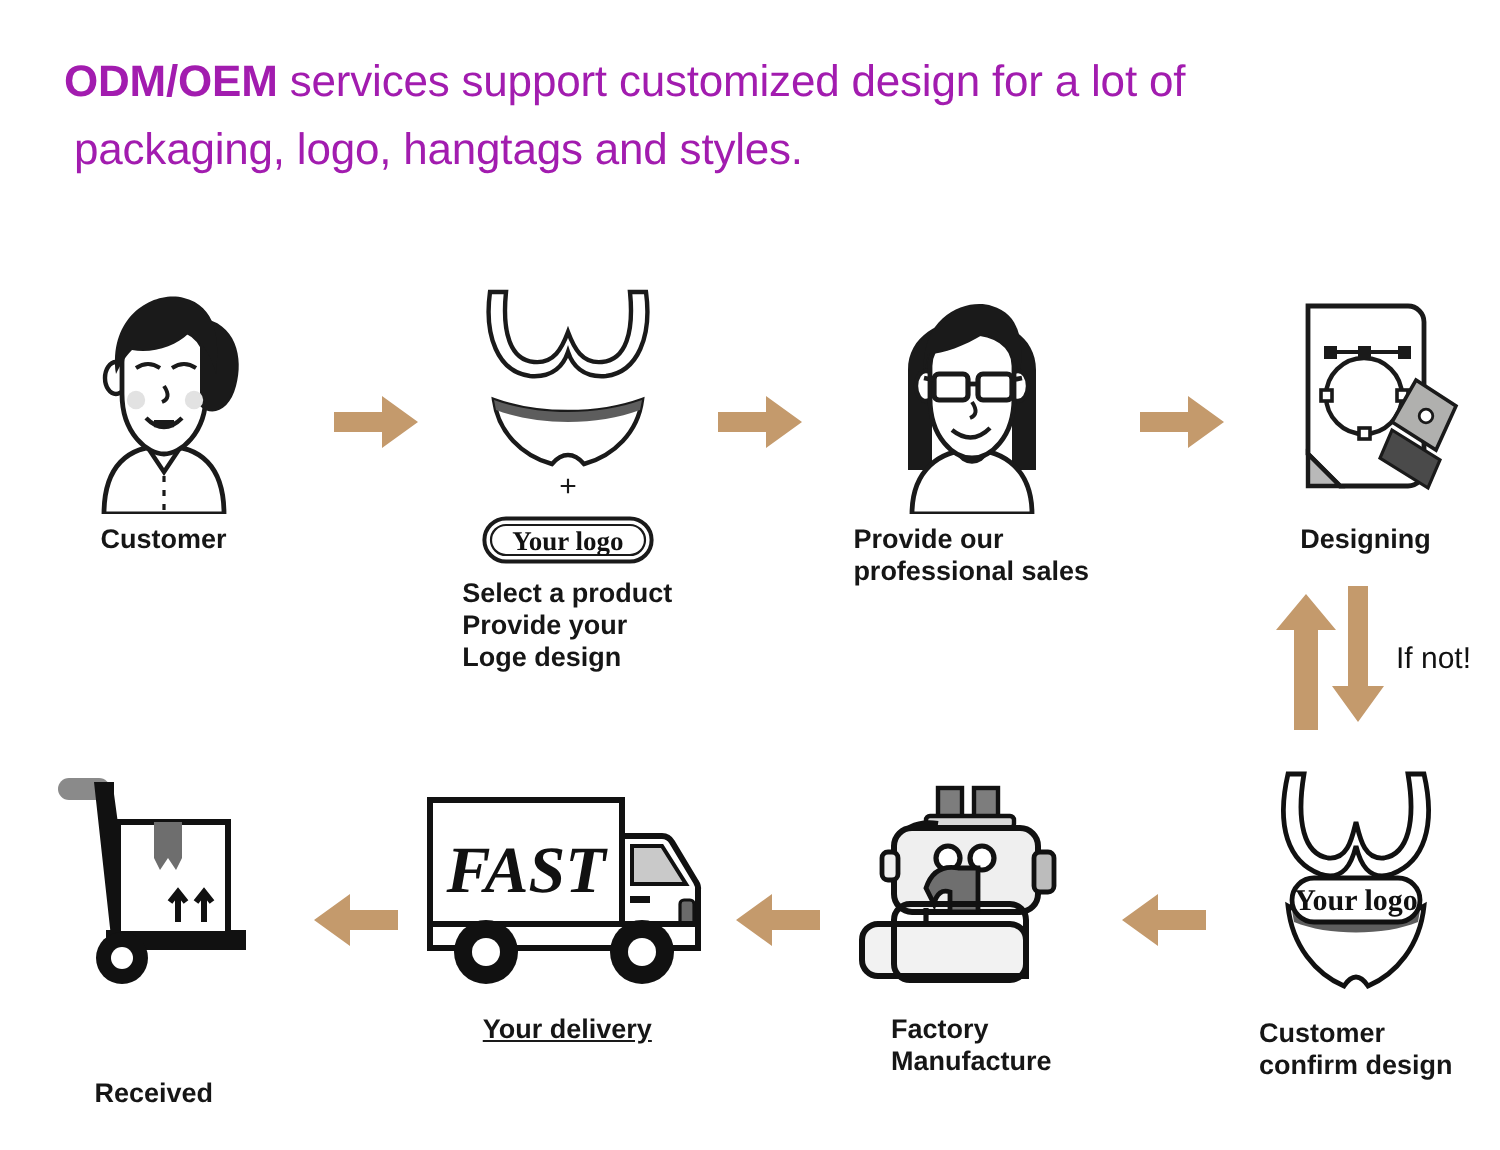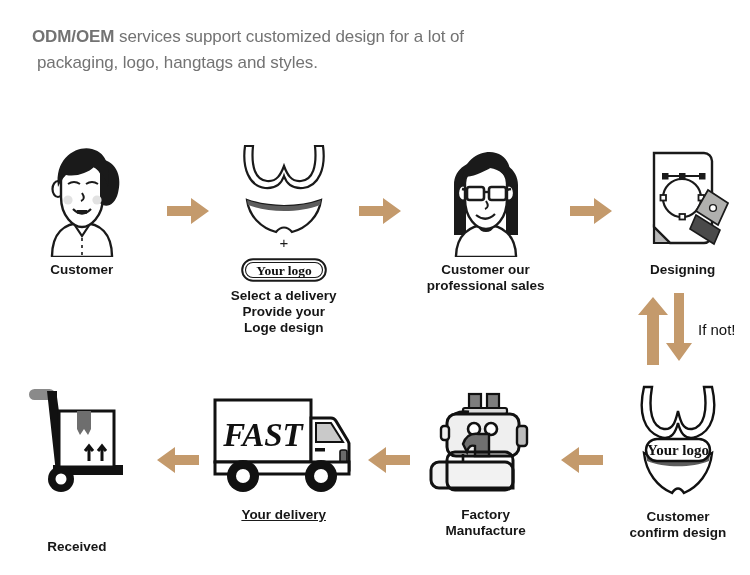--- a/index.html
+++ b/index.html
@@ -42,22 +42,22 @@
   .title-dash {
     display: inline-block;
     width: 22px;
     height: 3px;
     background: #c9a06a;
     margin-left: 4px;
     margin-top: 3px;
   }
   .subtitle {
     margin-top: 10px;
-    font-size: 17px;
-    color: #737373;
+    font-size: 22px;
+    color: #a21caf;
     line-height: 1.55;
     letter-spacing: -0.1px;
   }
   .subtitle b { font-weight: bold; }
   .subtitle .l2 { display: block; padding-left: 5px; }
 
   
   .row {
     position: absolute;
     left: 0;
@@ -81,21 +81,21 @@
     height: 120px;
     display: flex;
     align-items: center;
     justify-content: center;
   }
   .caption {
     margin-top: 4px;
     font-size: 13.5px;
     font-weight: bold;
     line-height: 1.18;
-    text-align: center;
+    text-align: left;
     color: #161616;
     white-space: pre-line;
   }
 
   .arrowcell {
     width: 50px;
     height: 170px;
     display: flex;
     align-items: flex-start;
     justify-content: center;
@@ -188,21 +188,21 @@
           <text x="55" y="110" text-anchor="middle" font-family="Liberation Sans, sans-serif" font-size="15" fill="#1a1a1a">+</text>
         </svg>
       </div>
       <div style="margin-top:-8px;">
         <svg width="86" height="24" viewBox="0 0 86 24">
           <rect x="1.2" y="1.2" width="83.6" height="21.6" rx="10.8" fill="#fff" stroke="#1a1a1a" stroke-width="2"></rect>
           <rect x="4.5" y="4.5" width="77" height="15" rx="7.5" fill="#fff" stroke="#1a1a1a" stroke-width="1.1"></rect>
           <text class="logo-badge-text" x="43" y="17" text-anchor="middle" font-size="13.5" fill="#111">Your logo</text>
         </svg>
       </div>
-      <div class="caption" style="margin-top:2px;">Select a delivery
+      <div class="caption" style="margin-top:2px;">Select a product
 Provide your
 Loge design</div>
     </div>
 
     <div class="arrowcell">
       <svg width="42" height="30" viewBox="0 0 42 30">
           <path d="M0 10 H24 V2 L42 15 L24 28 V20 H0 Z" fill="#c49a6c"></path>
         </svg>
     </div>
 
@@ -226,21 +226,21 @@
           <rect x="55" y="48" width="17" height="13" rx="2.5" fill="#fff" stroke="#1a1a1a" stroke-width="2.6"></rect>
           <line x1="50" y1="53" x2="55" y2="53" stroke="#1a1a1a" stroke-width="2.4"></line>
           <line x1="28" y1="50" x2="33" y2="51" stroke="#1a1a1a" stroke-width="2.4"></line>
           <line x1="72" y1="51" x2="77" y2="50" stroke="#1a1a1a" stroke-width="2.4"></line>
 
           <path d="M52 62 q4 6 -1 8" fill="none" stroke="#1a1a1a" stroke-width="2"></path>
 
           <path d="M42 76 q10 8 19 -1" fill="none" stroke="#1a1a1a" stroke-width="2.2"></path>
         </svg>
       </div>
-      <div class="caption">Customer our
+      <div class="caption">Provide our
 professional sales</div>
     </div>
 
     <div class="arrowcell">
       <svg width="42" height="30" viewBox="0 0 42 30">
           <path d="M0 10 H24 V2 L42 15 L24 28 V20 H0 Z" fill="#c49a6c"></path>
         </svg>
     </div>
 
     <div class="step" style="width:140px;">

